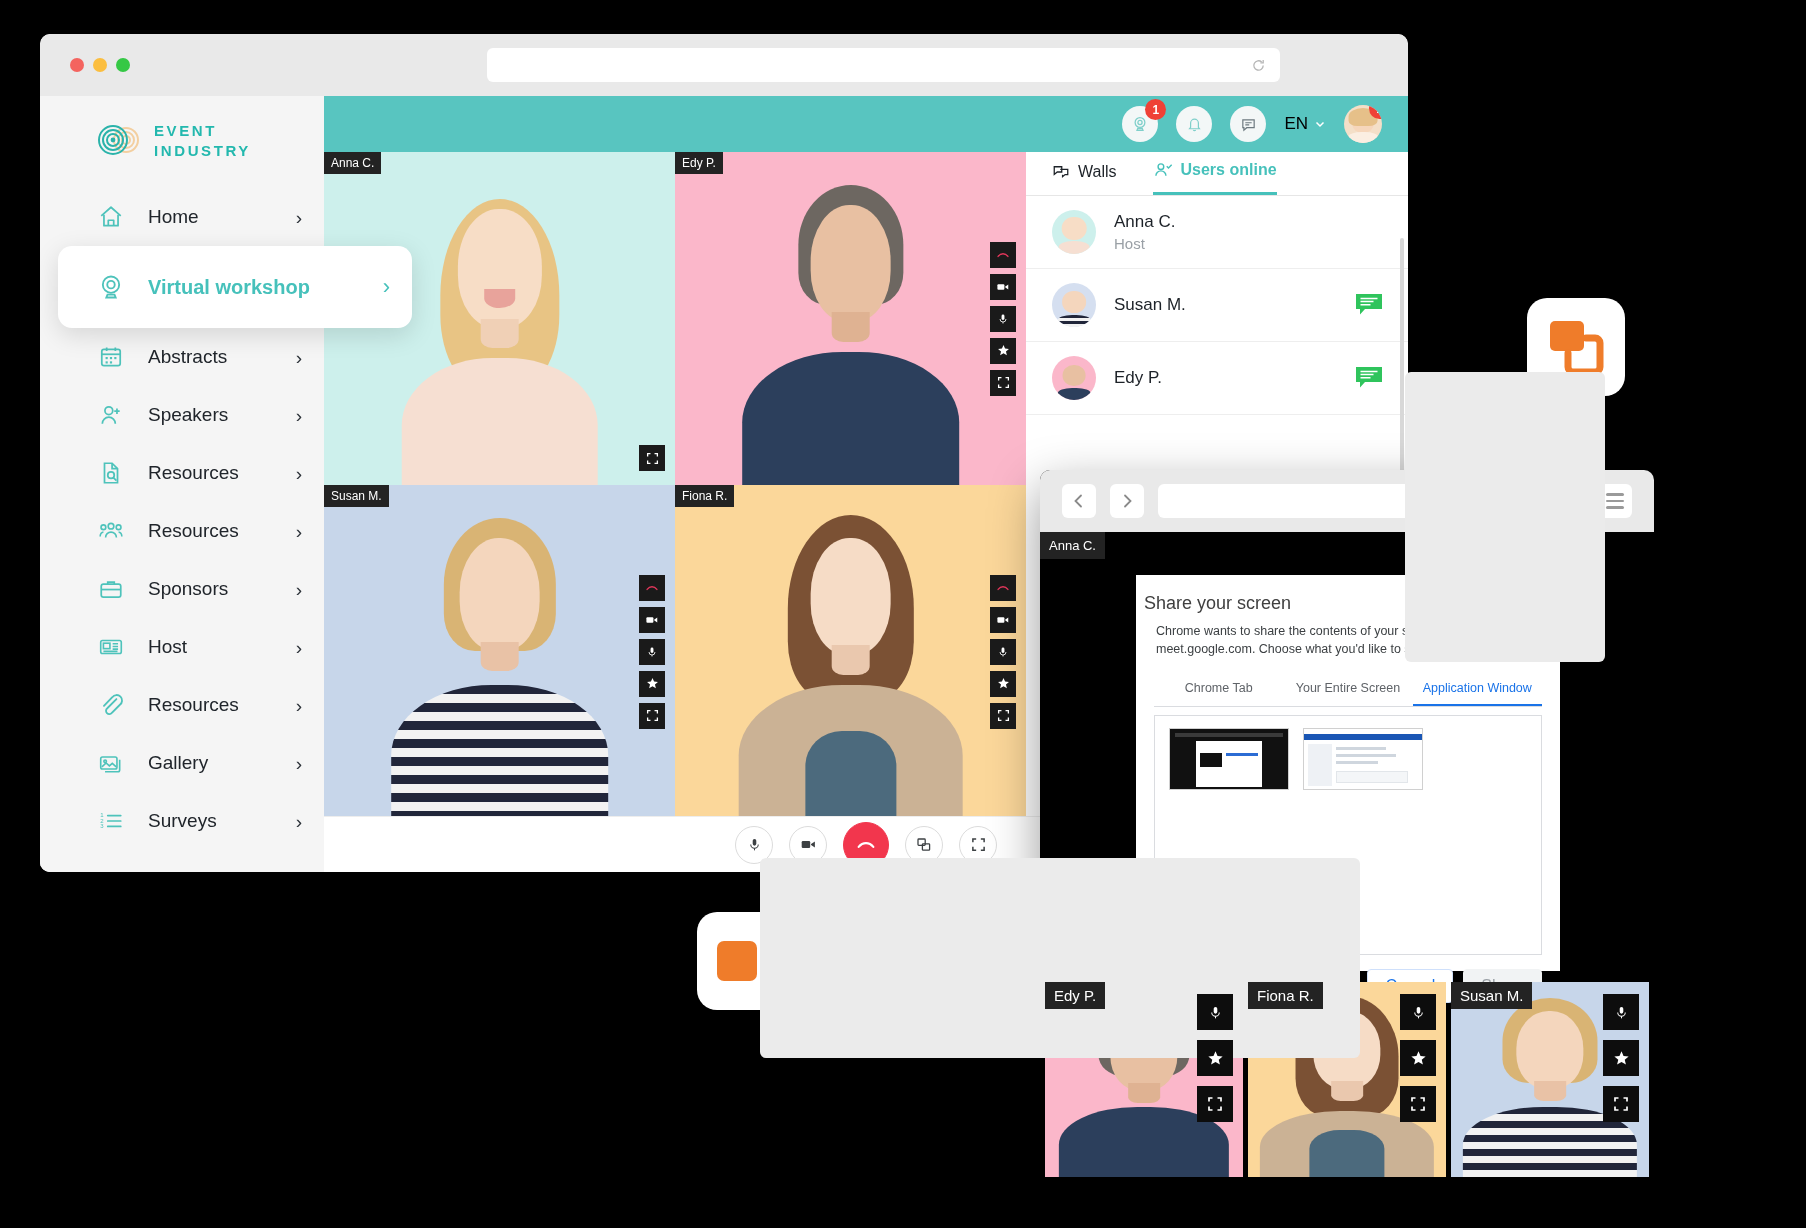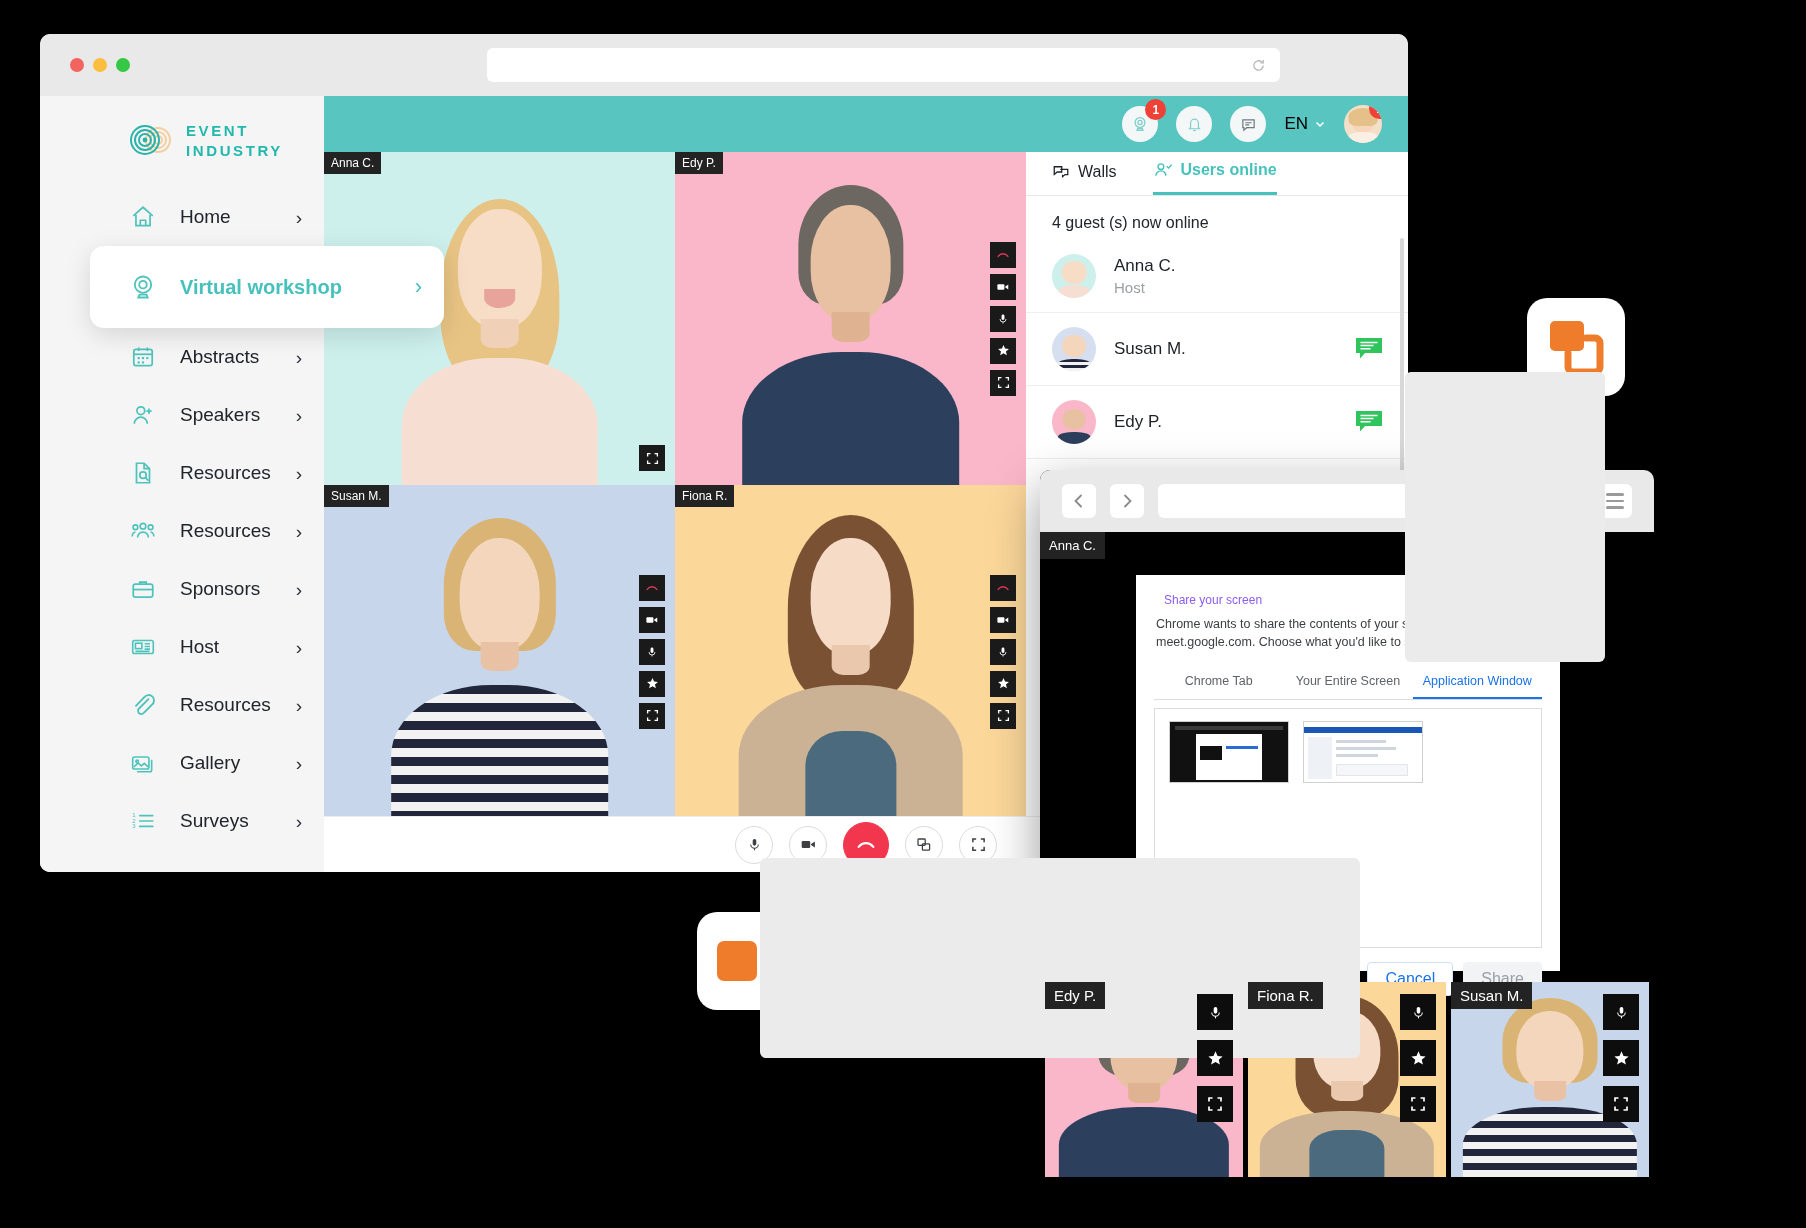--- a/index.html
+++ b/index.html
@@ -38,21 +38,20 @@
     padding-right: 14px;
   }
   .reload-glyph { color: #b6b6b6; font-size: 16px; line-height: 1; }
 
   .mw-body { position: absolute; left: 0; top: 62px; width: 100%; height: 776px; background: #f5f6f6; }
 
   
   .sidebar {
     position: absolute; left: 0; top: 0; width: 284px; height: 100%;
     background: #f5f5f5;
-    padding-left: 32px;
   }
   .brand { display: flex; align-items: center; gap: 12px; padding: 22px 0 18px 56px; }
   .brand-logo { width: 46px; height: 46px; position: relative; flex: none; }
   .brand-text { font-size: 15px; letter-spacing: 2.6px; color: #23b8ae; font-weight: 700; line-height: 1.35; }
 
   .nav { margin-top: 6px; }
   .nav-item {
     position: relative;
     display: flex; align-items: center;
     height: 58px; padding-left: 56px; padding-right: 22px;
@@ -165,21 +164,21 @@
   .fw-stage { position: absolute; left: 0; top: 62px; width: 100%; height: 650px; background: #000; }
   .fw-label { position: absolute; left: 0; top: 0; background: #232323; color: #fff; font-size: 13px; padding: 6px 9px; z-index: 5; }
 
   
   .share-dialog {
     position: absolute; left: 96px; top: 43px;
     width: 424px; height: 396px;
     background: #ffffff;
     box-shadow: 0 4px 18px rgba(0,0,0,0.3);
   }
-  .sd-title { font-size: 12px; color: #8b5cf6; padding: 18px 20px 0 28px; }
+  .sd-title { font-size: 18px; color: #404040; padding: 18px 20px 0 8px; }
   .sd-desc { font-size: 12.5px; color: #3c4043; padding: 8px 20px 0 20px; line-height: 1.45; }
   .sd-tabs { display: flex; margin: 14px 18px 0 18px; border-bottom: 1px solid #dadce0; }
   .sd-tab { flex: 1; text-align: center; font-size: 12.5px; color: #5f6368; padding: 9px 0 9px 0; cursor: pointer; }
   .sd-tab.active { color: #1a73e8; border-bottom: 2px solid #1a73e8; }
   .sd-grid { margin: 8px 18px 0 18px; height: 240px; border: 1px solid #dadce0; background:#fff; position: relative; padding: 10px; }
   .sd-thumb { position: absolute; top: 12px; border: 1px solid #d0d0d0; }
   .sd-thumb.one { left: 14px; width: 120px; height: 62px; background: #111; }
   .sd-thumb.two { left: 148px; width: 120px; height: 62px; background: #fff; }
   .sd-actions { display: flex; justify-content: flex-end; gap: 10px; padding: 14px 18px 0 18px; }
   .sd-btn { font-size: 16px; padding: 7px 17px; border-radius: 4px; cursor: pointer; }
@@ -595,21 +594,20 @@
           <div class="rp-tab active">
             <svg width="20" height="20" viewBox="0 0 24 24" fill="none" stroke="#46c1bb" stroke-width="1.7">
               <circle cx="9.5" cy="8" r="3.4"></circle>
                 <path d="M3.5 19c0-3.3 2.7-6 6-6s6 2.7 6 6"></path>
               <path d="M16.5 7.5 18.6 9.6 22.4 5.8"></path>
             </svg>
             <span>Users online</span>
           </div>
         </div>
 
-        <div class="rp-count">4 guest (s) now online</div>
 
         <div class="user-row">
           <div class="u-ava" style="background:#cdf0ec;">
             <div style="position:absolute;left:50%;top:16%;transform:translateX(-50%);width:56%;height:52%;background:#f7ddc6;border-radius:48%;"></div>
             <div style="position:absolute;left:50%;top:6%;transform:translateX(-50%);width:78%;height:64%;background:#e8c484;border-radius:50% 50% 34% 34%;z-index:-1;"></div>
             <div style="position:absolute;left:50%;bottom:0;transform:translateX(-50%);width:70%;height:30%;background:#f6dfd2;border-radius:46% 46% 0 0;"></div>
           </div>
           <div>
             <div class="u-name">Anna C.</div>
             <div class="u-role">Host</div>

